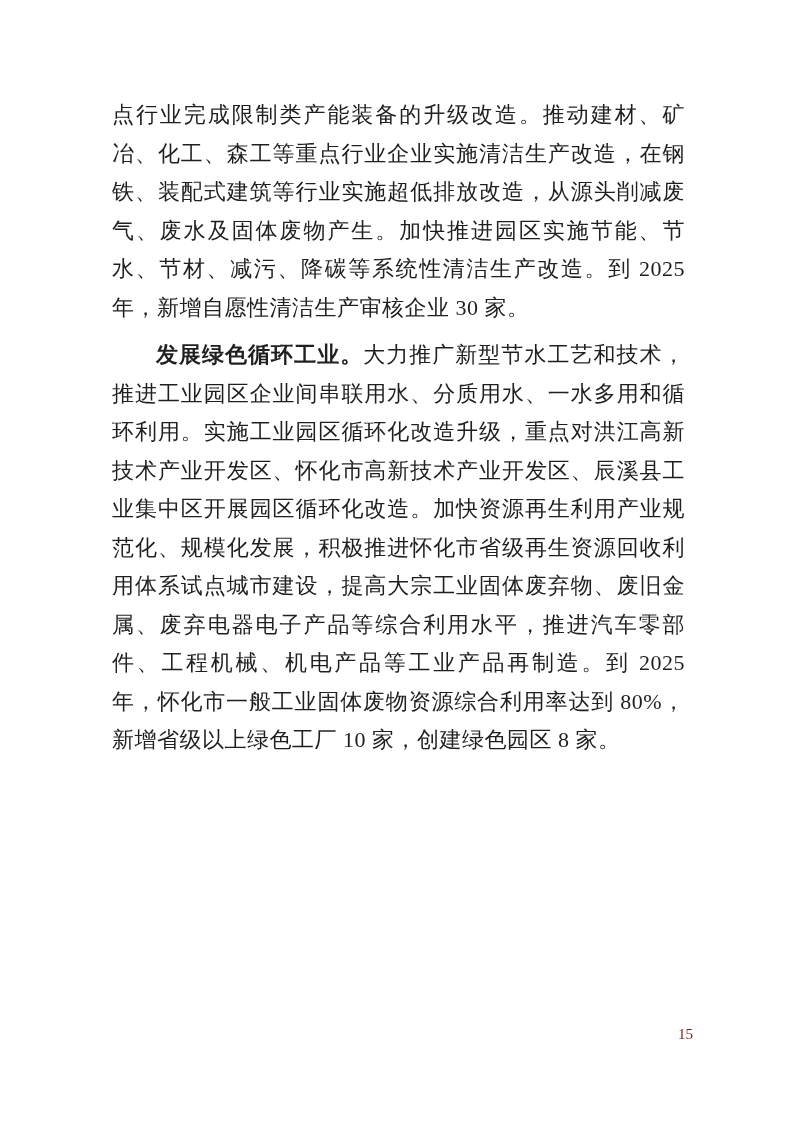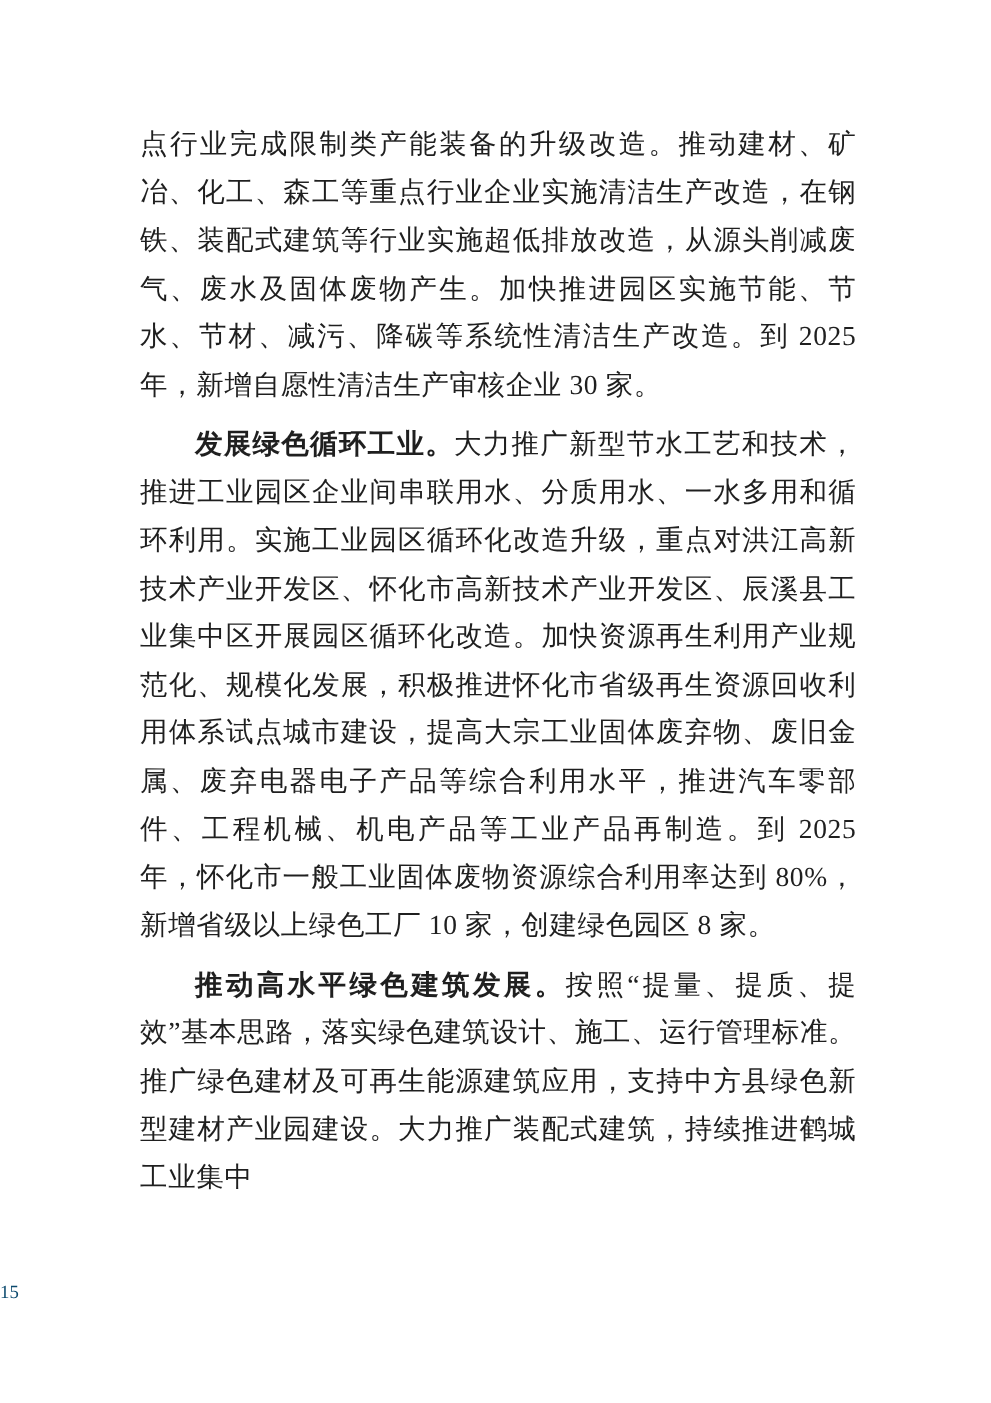--- a/index.html
+++ b/index.html
@@ -42,41 +42,38 @@
     line-height: 38.5px;
     font-weight: bold;
     text-align: left;
     letter-spacing: 0.5px;
   }
   .page-number {
     position: absolute;
     top: 1024px;
     left: 0;
     width: 100%;
-    text-align: left;
+    text-align: right;
     font-size: 15px;
     line-height: 20px;
-    color: #0c4a6e;
+    color: #7f1d1d;
   }
 </style>
 </head>
 <body>
 
 <div class="page">
   <div class="content">
 
     <p class="para">
       <span>点行业完成限制类产能装备的升级改造。推动建材、矿冶、化工、森工等重点行业企业实施清洁生产改造，在钢铁、装配式建筑等行业实施超低排放改造，从源头削减废气、废水及固体废物产生。加快推进园区实施节能、节水、节材、减污、降碳等系统性清洁生产改造。到 2025 年，新增自愿性清洁生产审核企业 30 家。</span>
     </p>
 
     <p class="para indent">
       <span class="lead">发展绿色循环工业。</span><span>大力推广新型节水工艺和技术，推进工业园区企业间串联用水、分质用水、一水多用和循环利用。实施工业园区循环化改造升级，重点对洪江高新技术产业开发区、怀化市高新技术产业开发区、辰溪县工业集中区开展园区循环化改造。加快资源再生利用产业规范化、规模化发展，积极推进怀化市省级再生资源回收利用体系试点城市建设，提高大宗工业固体废弃物、废旧金属、废弃电器电子产品等综合利用水平，推进汽车零部件、工程机械、机电产品等工业产品再制造。到 2025 年，怀化市一般工业固体废物资源综合利用率达到 80%，新增省级以上绿色工厂 10 家，创建绿色园区 8 家。</span>
     </p>
 
 
-    <p class="para indent">
-      <span class="lead">推动高水平绿色建筑发展。</span><span>按照“提量、提质、提效”基本思路，落实绿色建筑设计、施工、运行管理标准。推广绿色建材及可再生能源建筑应用，支持中方县绿色新型建材产业园建设。大力推广装配式建筑，持续推进鹤城工业集中</span>
-    </p>
 
   </div>
 
   <div class="page-number">15</div>
 </div>
 
 </body></html>

